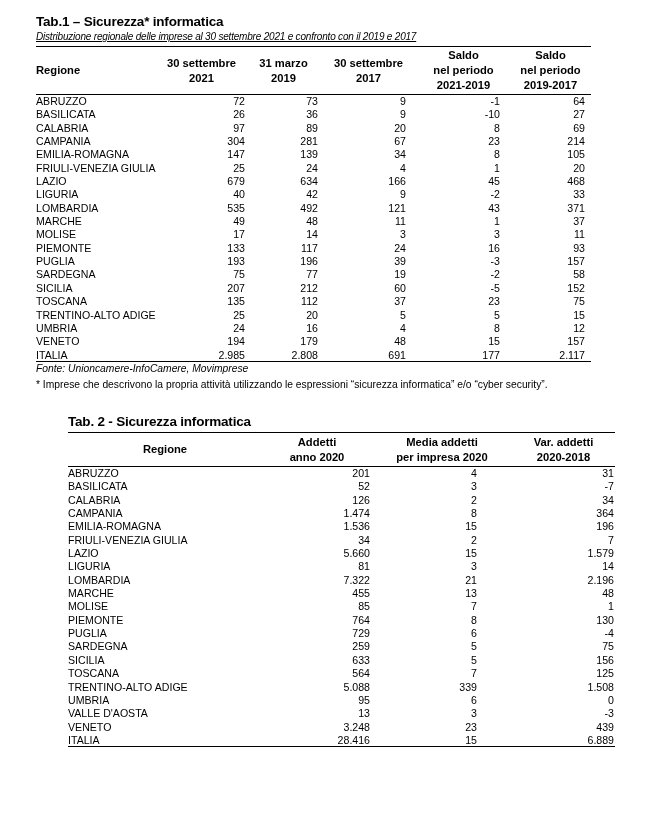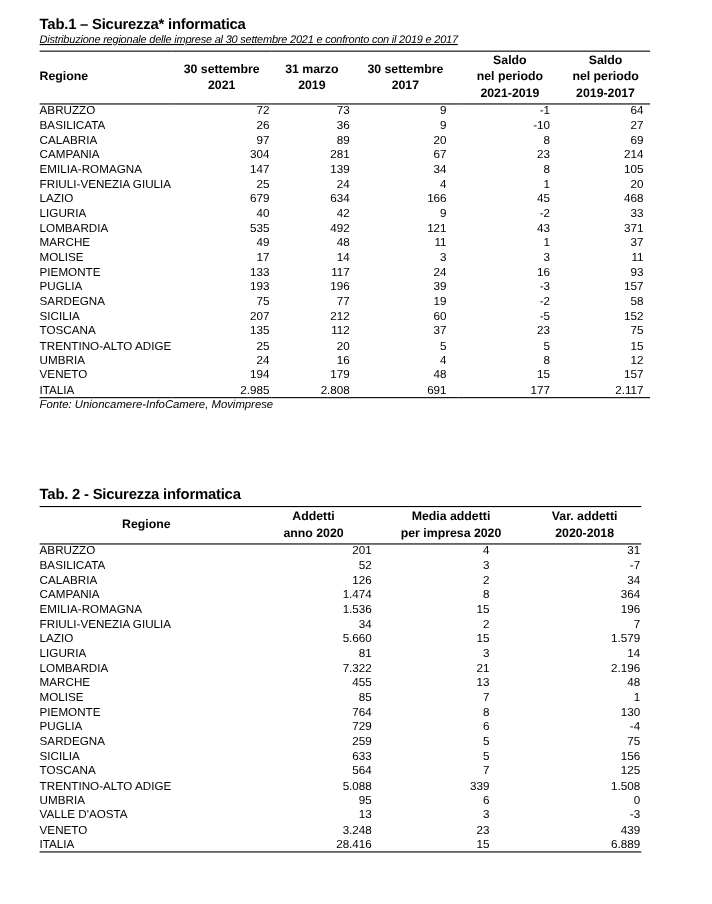--- a/index.html
+++ b/index.html
@@ -29,21 +29,21 @@
   #t1 col.c3 { width: 97px; }  
   #t1 col.c4 { width: 93px; }  
   #t1 col.c5 { width: 81px; }  
   #t1 td.n1 { padding-right: 2px; }
   #t1 td.n2 { padding-right: 2px; }
   #t1 td.n3 { padding-right: 11px; }
   #t1 td.n4 { padding-right: 10px; }
   #t1 td.n5 { padding-right: 6px; }
   #t1 tbody td { }
   
-  #t2 { top: 442px; }
+  #t2 { top: 414px; margin-left: 32px; }
   #t2 table { width: 547px; margin-top: 2px; }
   #t2 thead th { height: 33px; }
   #t2 col.c0 { width: 194px; }
   #t2 col.c1 { width: 110px; }
   #t2 col.c2 { width: 140px; }
   #t2 col.c3 { width: 103px; }
   #t2 td.n1 { padding-right: 2px; text-align: right; }
   #t2 td.n2 { padding-right: 35px; }
   #t2 td.n3 { padding-right: 1px; }
   #t2 .src { margin-top: 1px; }
@@ -247,20 +247,21 @@
           <td>ITALIA</td>
           <td class="num n1">2.985</td>
           <td class="num n2">2.808</td>
           <td class="num n3">691</td>
           <td class="num n4">177</td>
           <td class="num n5">2.117</td>
         </tr>
       </tbody>
   </table>
   <div class="src">Fonte: Unioncamere-InfoCamere, Movimprese</div>
+  <div class="note">* Imprese che descrivono la propria attività utilizzando le espressioni “sicurezza informatica” e/o “cyber security”.</div>
 </div>
 
 <div class="section" id="t2">
   <div class="tab-title">Tab. 2 - Sicurezza informatica</div>
   <table>
     <colgroup>
         <col class="c0">
         <col class="c1">
         <col class="c2">
         <col class="c3">

